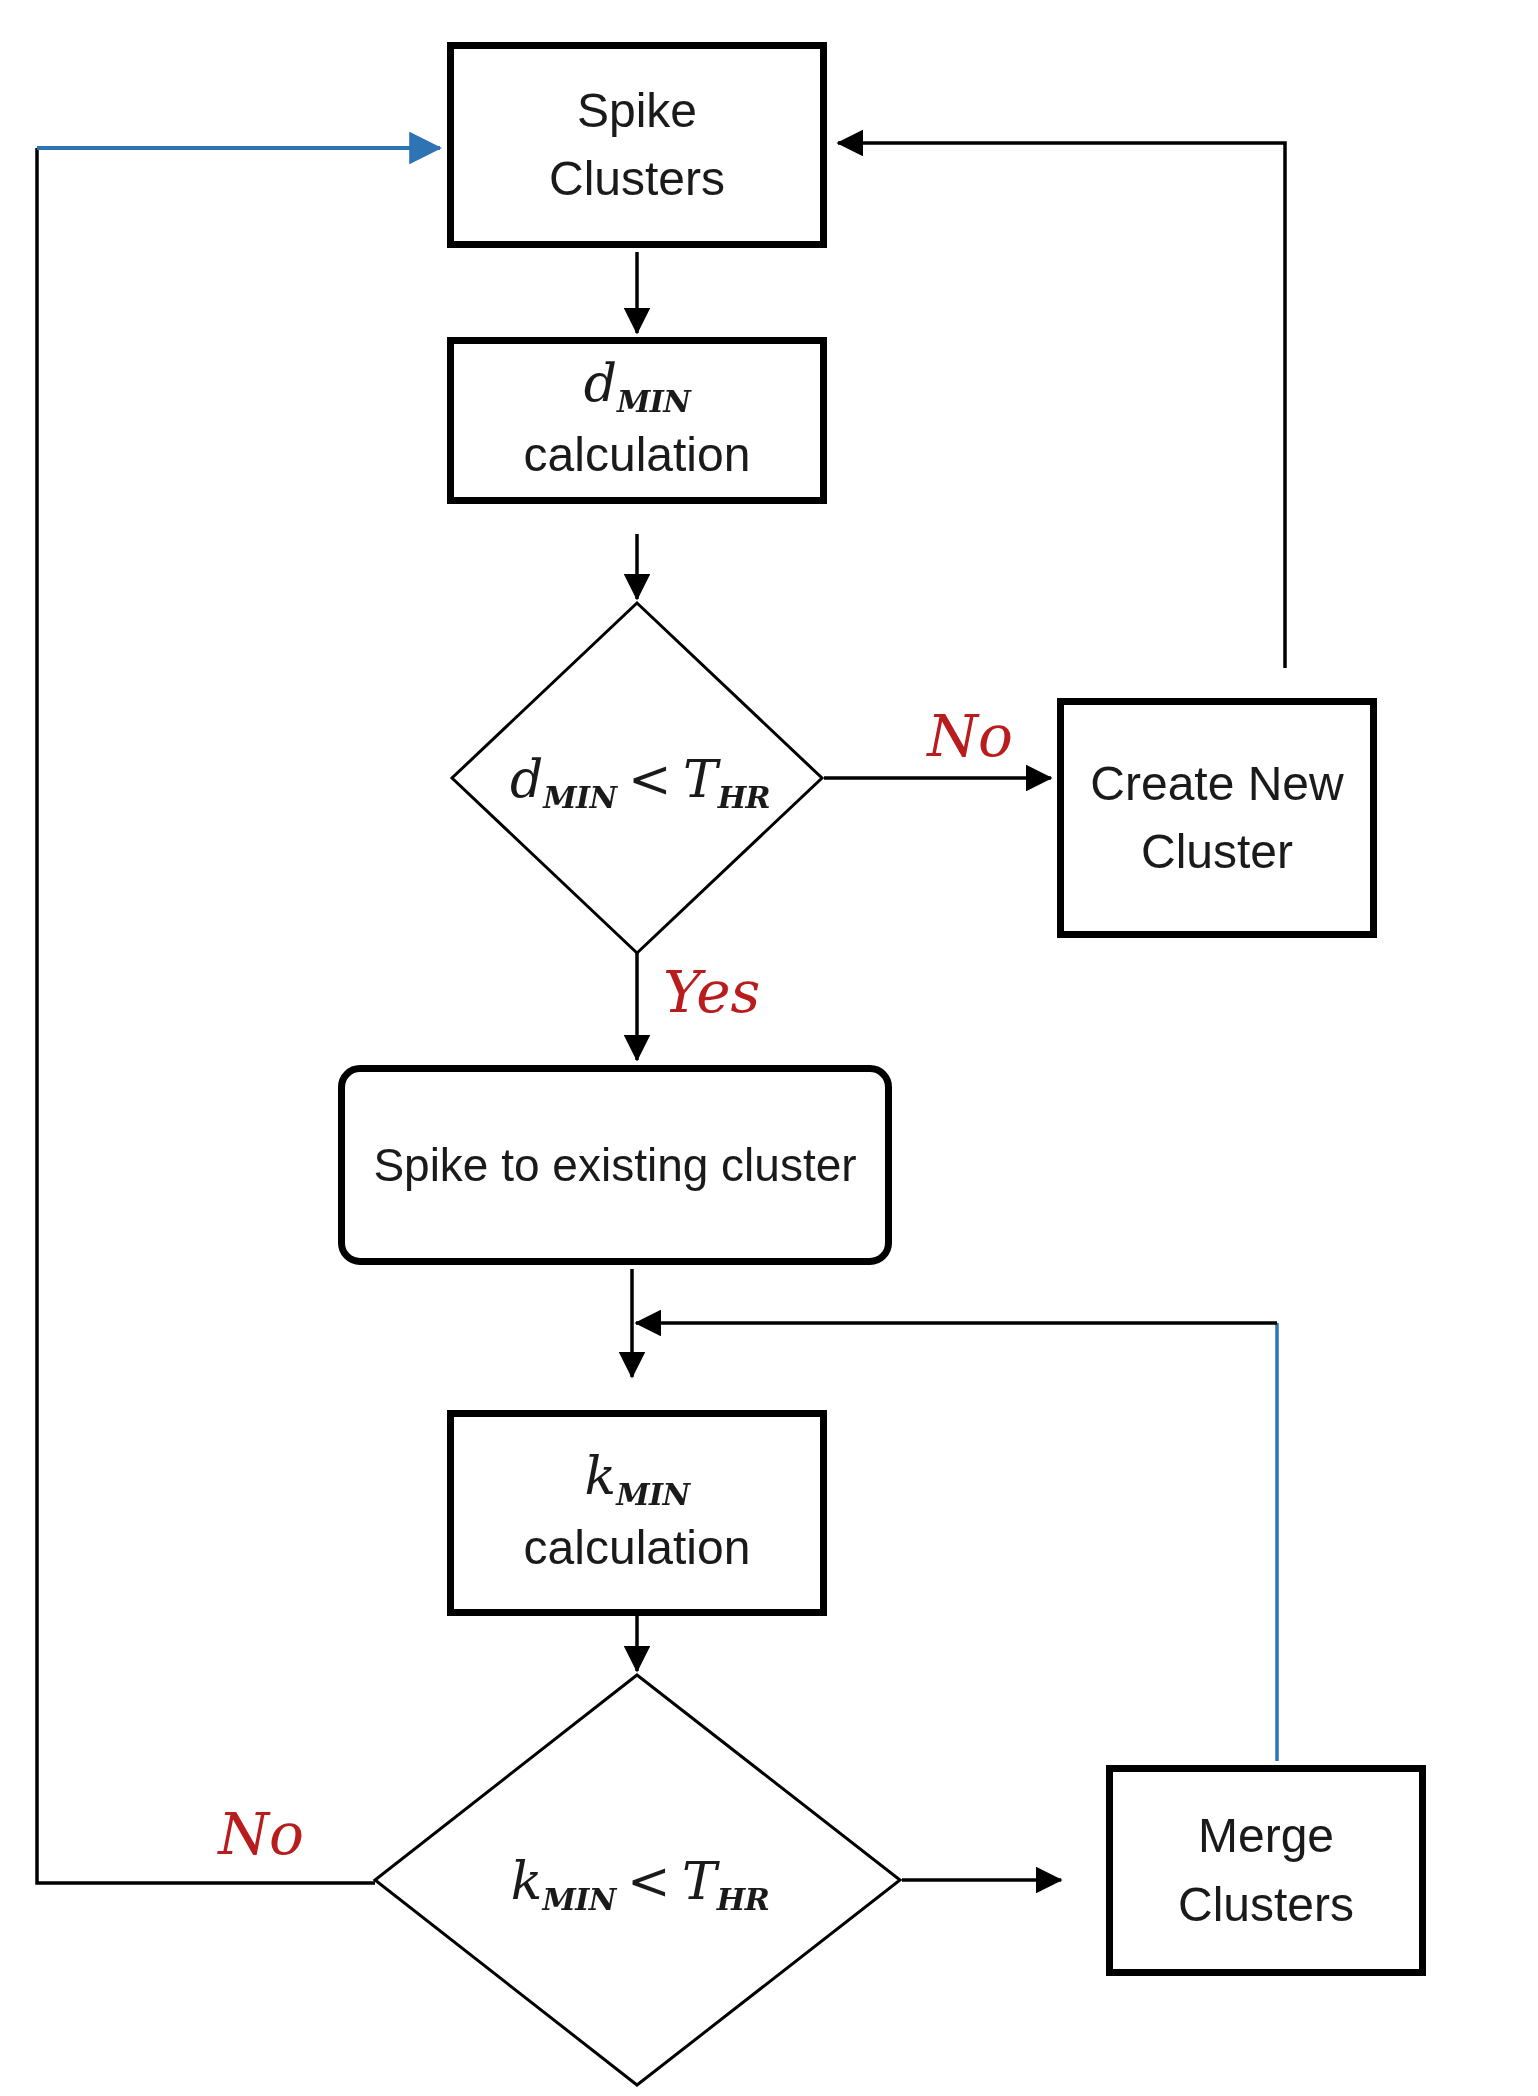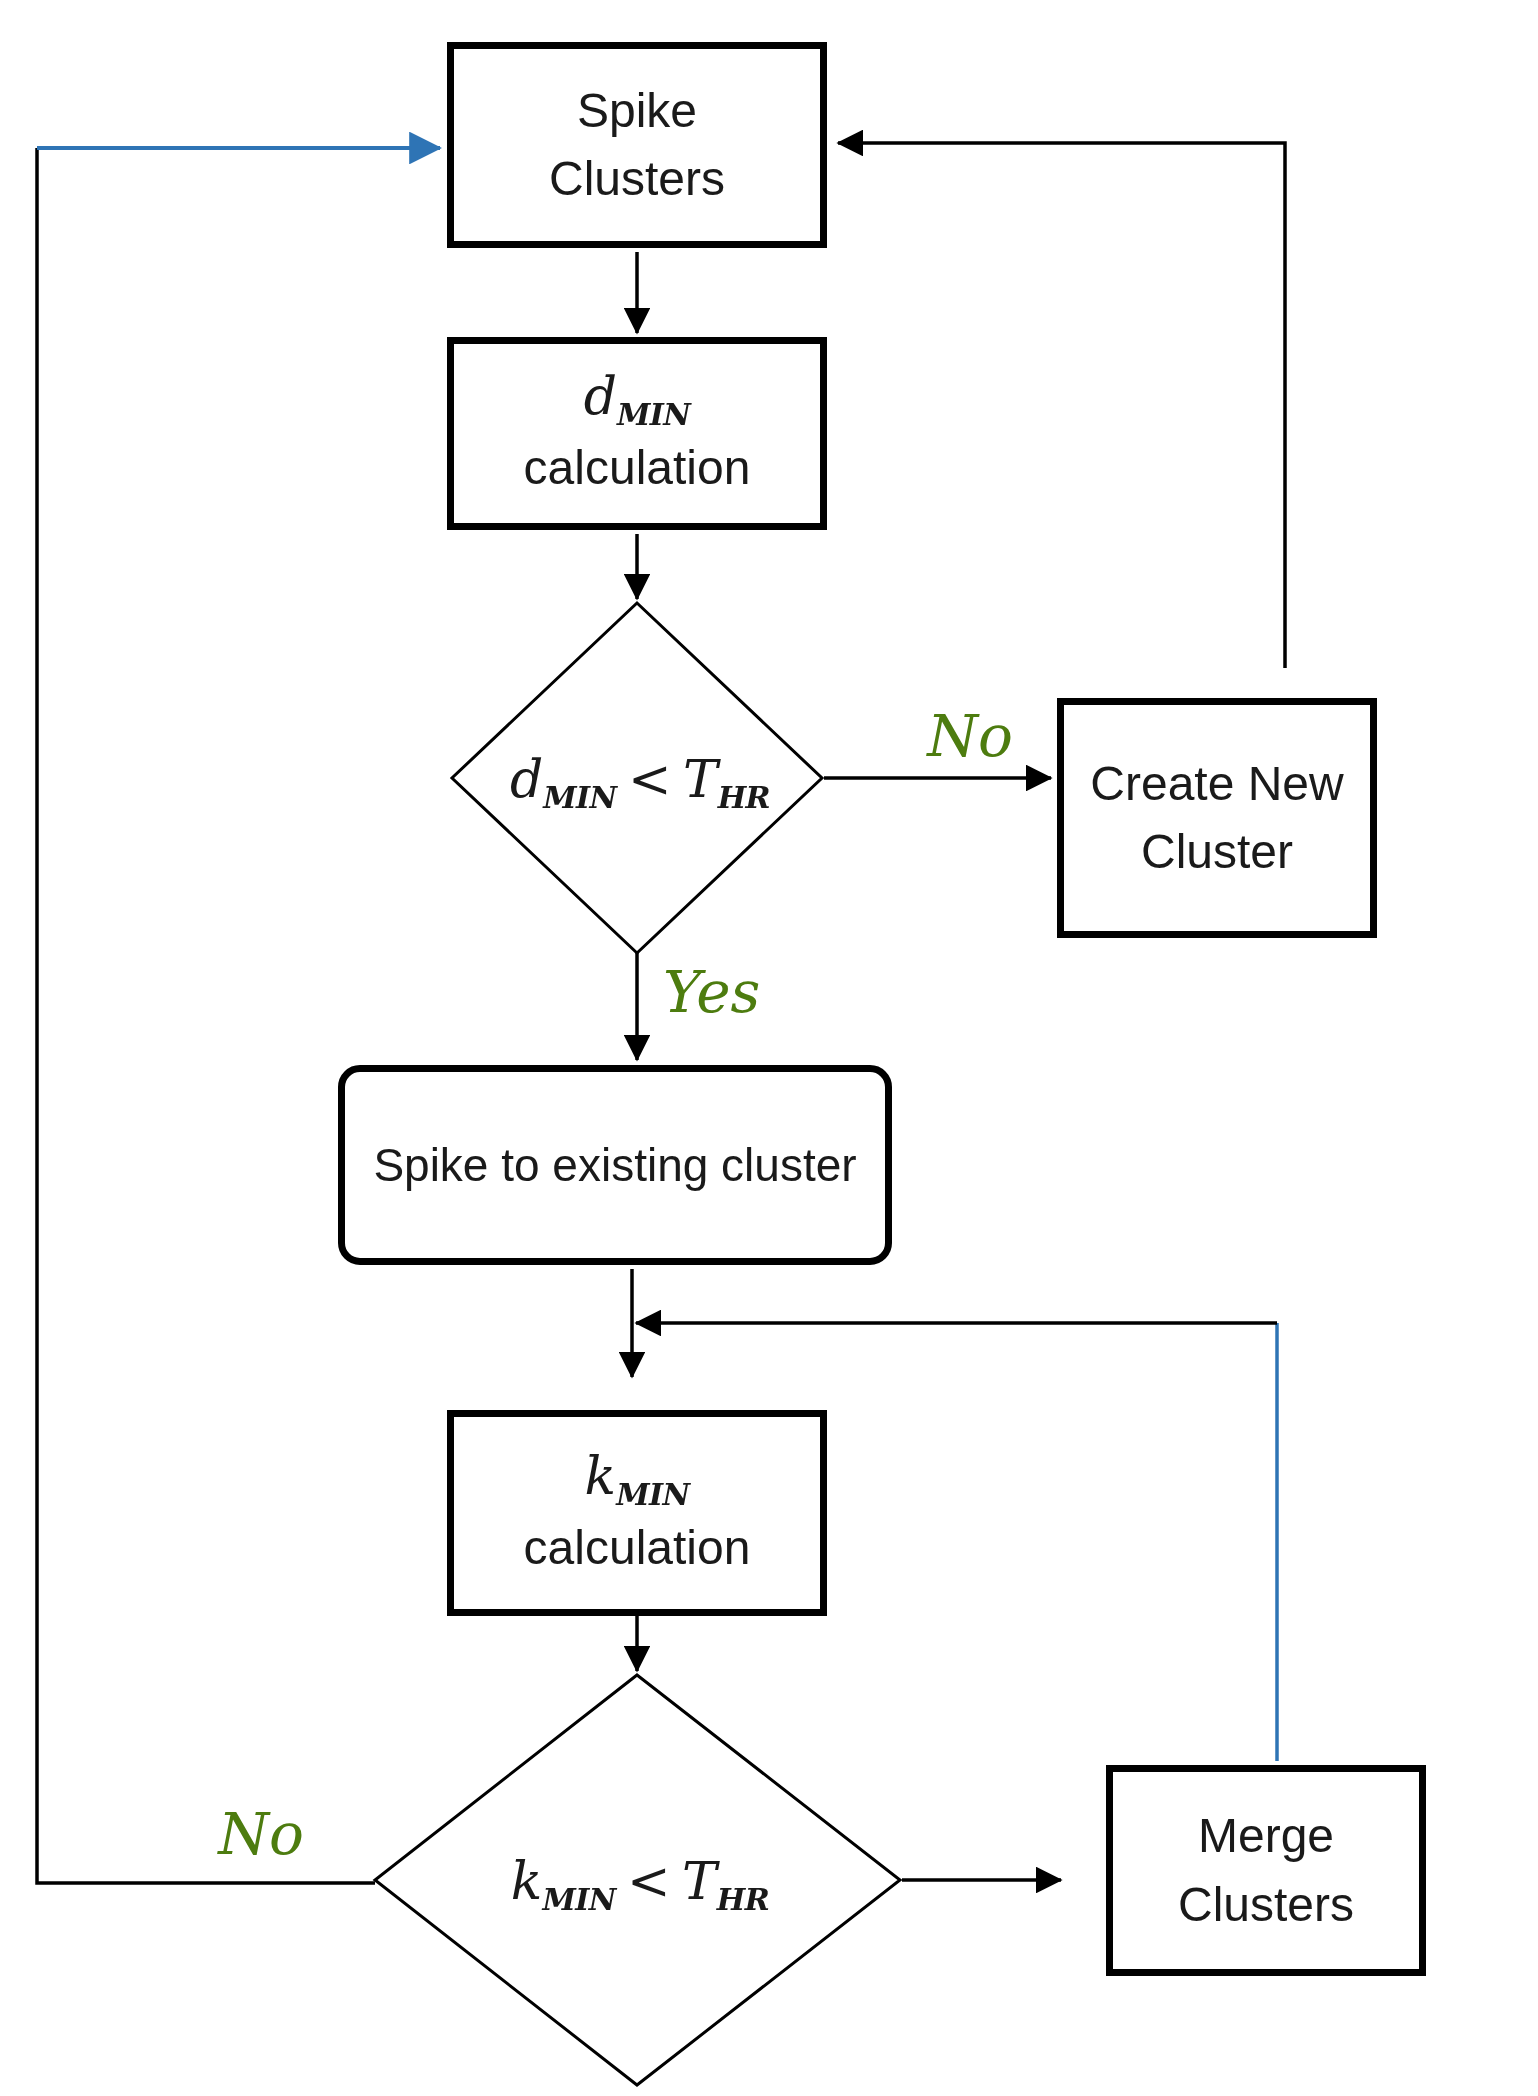--- a/index.html
+++ b/index.html
@@ -46,21 +46,21 @@
     position:absolute;
     transform:translate(-50%,-50%);
     text-align:center;
   }
 
   .edge-label{
     position:absolute;
     font-family:"DejaVu Serif", serif;
     font-style:italic;
     font-size:58px;
-    color:#4d7c0f;
+    color:#b91c1c;
     white-space:nowrap;
   }
 </style>
 </head>
 <body>
 
 <div class="stage">
 
   <svg class="wires" viewBox="0 0 1538 2096" xmlns="http://www.w3.org/2000/svg">
     <defs>
@@ -97,21 +97,21 @@
     <path d="M375,1883 L37,1883 L37,148" fill="none" stroke="#000" stroke-width="3.5"></path>
 
     <line x1="37" y1="148" x2="440" y2="148" stroke-width="4" marker-end="url(#arrowBlue)" stroke="#2E74B5"></line>
   </svg>
 
   <div class="node" style="left:447px;top:42px;width:380px;height:206px;">
     <div class="line">Spike</div>
     <div class="line">Clusters</div>
   </div>
 
-  <div class="node" style="left:447px;top:337px;width:380px;height:193px;">
+  <div class="node" style="left:447px;top:337px;width:380px;height:167px;">
     <div class="mathline"><span>d</span><sub>MIN</sub></div>
     <div class="line">calculation</div>
   </div>
 
   <div class="node" style="left:1057px;top:666px;width:320px;height:240px;margin-top:32px;">
     <div class="line">Create New</div>
     <div class="line">Cluster</div>
   </div>
 
   <div class="node node-wide" style="left:338px;top:1065px;width:554px;height:200px;border-radius:22px;">

